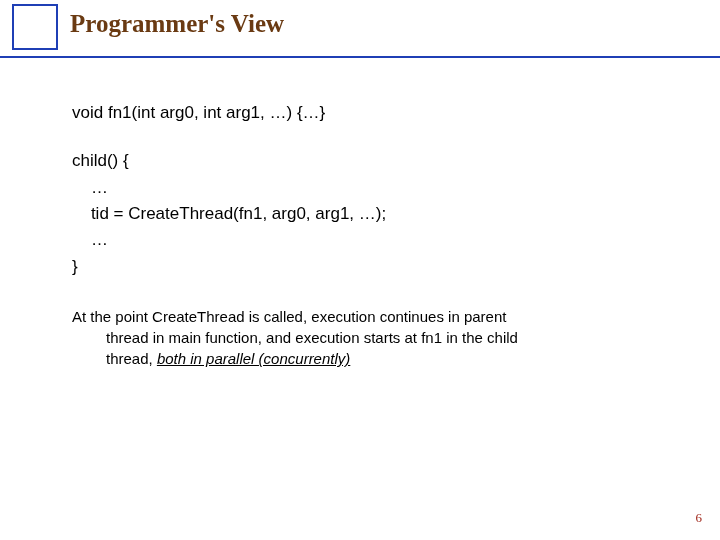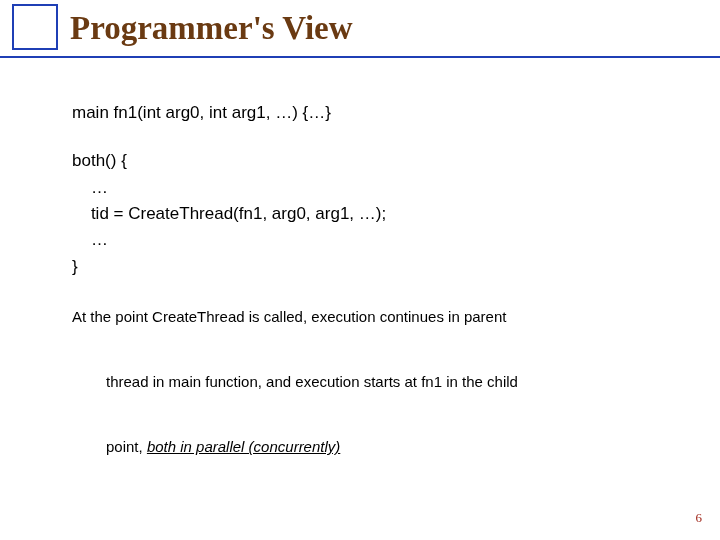--- a/index.html
+++ b/index.html
@@ -33,21 +33,21 @@
     border: 2px solid #1f3fb5;
     box-sizing: border-box;
     z-index: 2;
   }
   .title {
     position: absolute;
     left: 70px;
     top: 10px;
     font-family: "Palatino Linotype", "Book Antiqua", Georgia, serif;
     font-weight: bold;
-    font-size: 33px;
+    font-size: 25px;
     color: #6a3a12;
   }
   .rule {
     position: absolute;
     left: 0;
     top: 56px;
     width: 720px;
     height: 0;
     border-top: 2px solid #1f3fb5;
     z-index: 1;
@@ -70,21 +70,20 @@
     font-size: 15px;
     line-height: 1.4;
   }
   .note-first {
     display: block;
     text-indent: 0;
   }
   .note-wrap {
     display: block;
     padding-left: 34px;
-    margin-top: 44px;
   }
   .italic {
     font-style: italic;
     text-decoration: underline;
   }
   .page-number {
     position: absolute;
     right: 18px;
     bottom: 14px;
     font-family: Georgia, "Times New Roman", serif;
@@ -98,31 +97,31 @@
 <div class="slide">
 
   <div class="header">
     <div class="corner-square"></div>
     <div class="title">Programmer's View</div>
     <div class="rule"></div>
   </div>
 
   <div class="body">
 
-    <div class="code">main fn1(int arg0, int arg1, …) {…}</div>
+    <div class="code">void fn1(int arg0, int arg1, …) {…}</div>
 
-    <div class="code"><span>both() {</span>
+    <div class="code"><span>child() {</span>
 <span>    …</span>
 <span>    tid = CreateThread(fn1, arg0, arg1, …);</span>
 <span>    …</span>
 <span>}</span></div>
 
     <div class="note">
       <span class="note-first">At the point CreateThread is called, execution continues in parent</span>
       <span class="note-wrap">thread in main function, and execution starts at fn1 in the child</span>
-      <span class="note-wrap"><span>point, </span><span class="italic">both in parallel  (concurrently)</span></span>
+      <span class="note-wrap"><span>thread, </span><span class="italic">both in parallel  (concurrently)</span></span>
     </div>
 
   </div>
 
   <div class="page-number">6</div>
 
 </div>
 
 </body></html>

